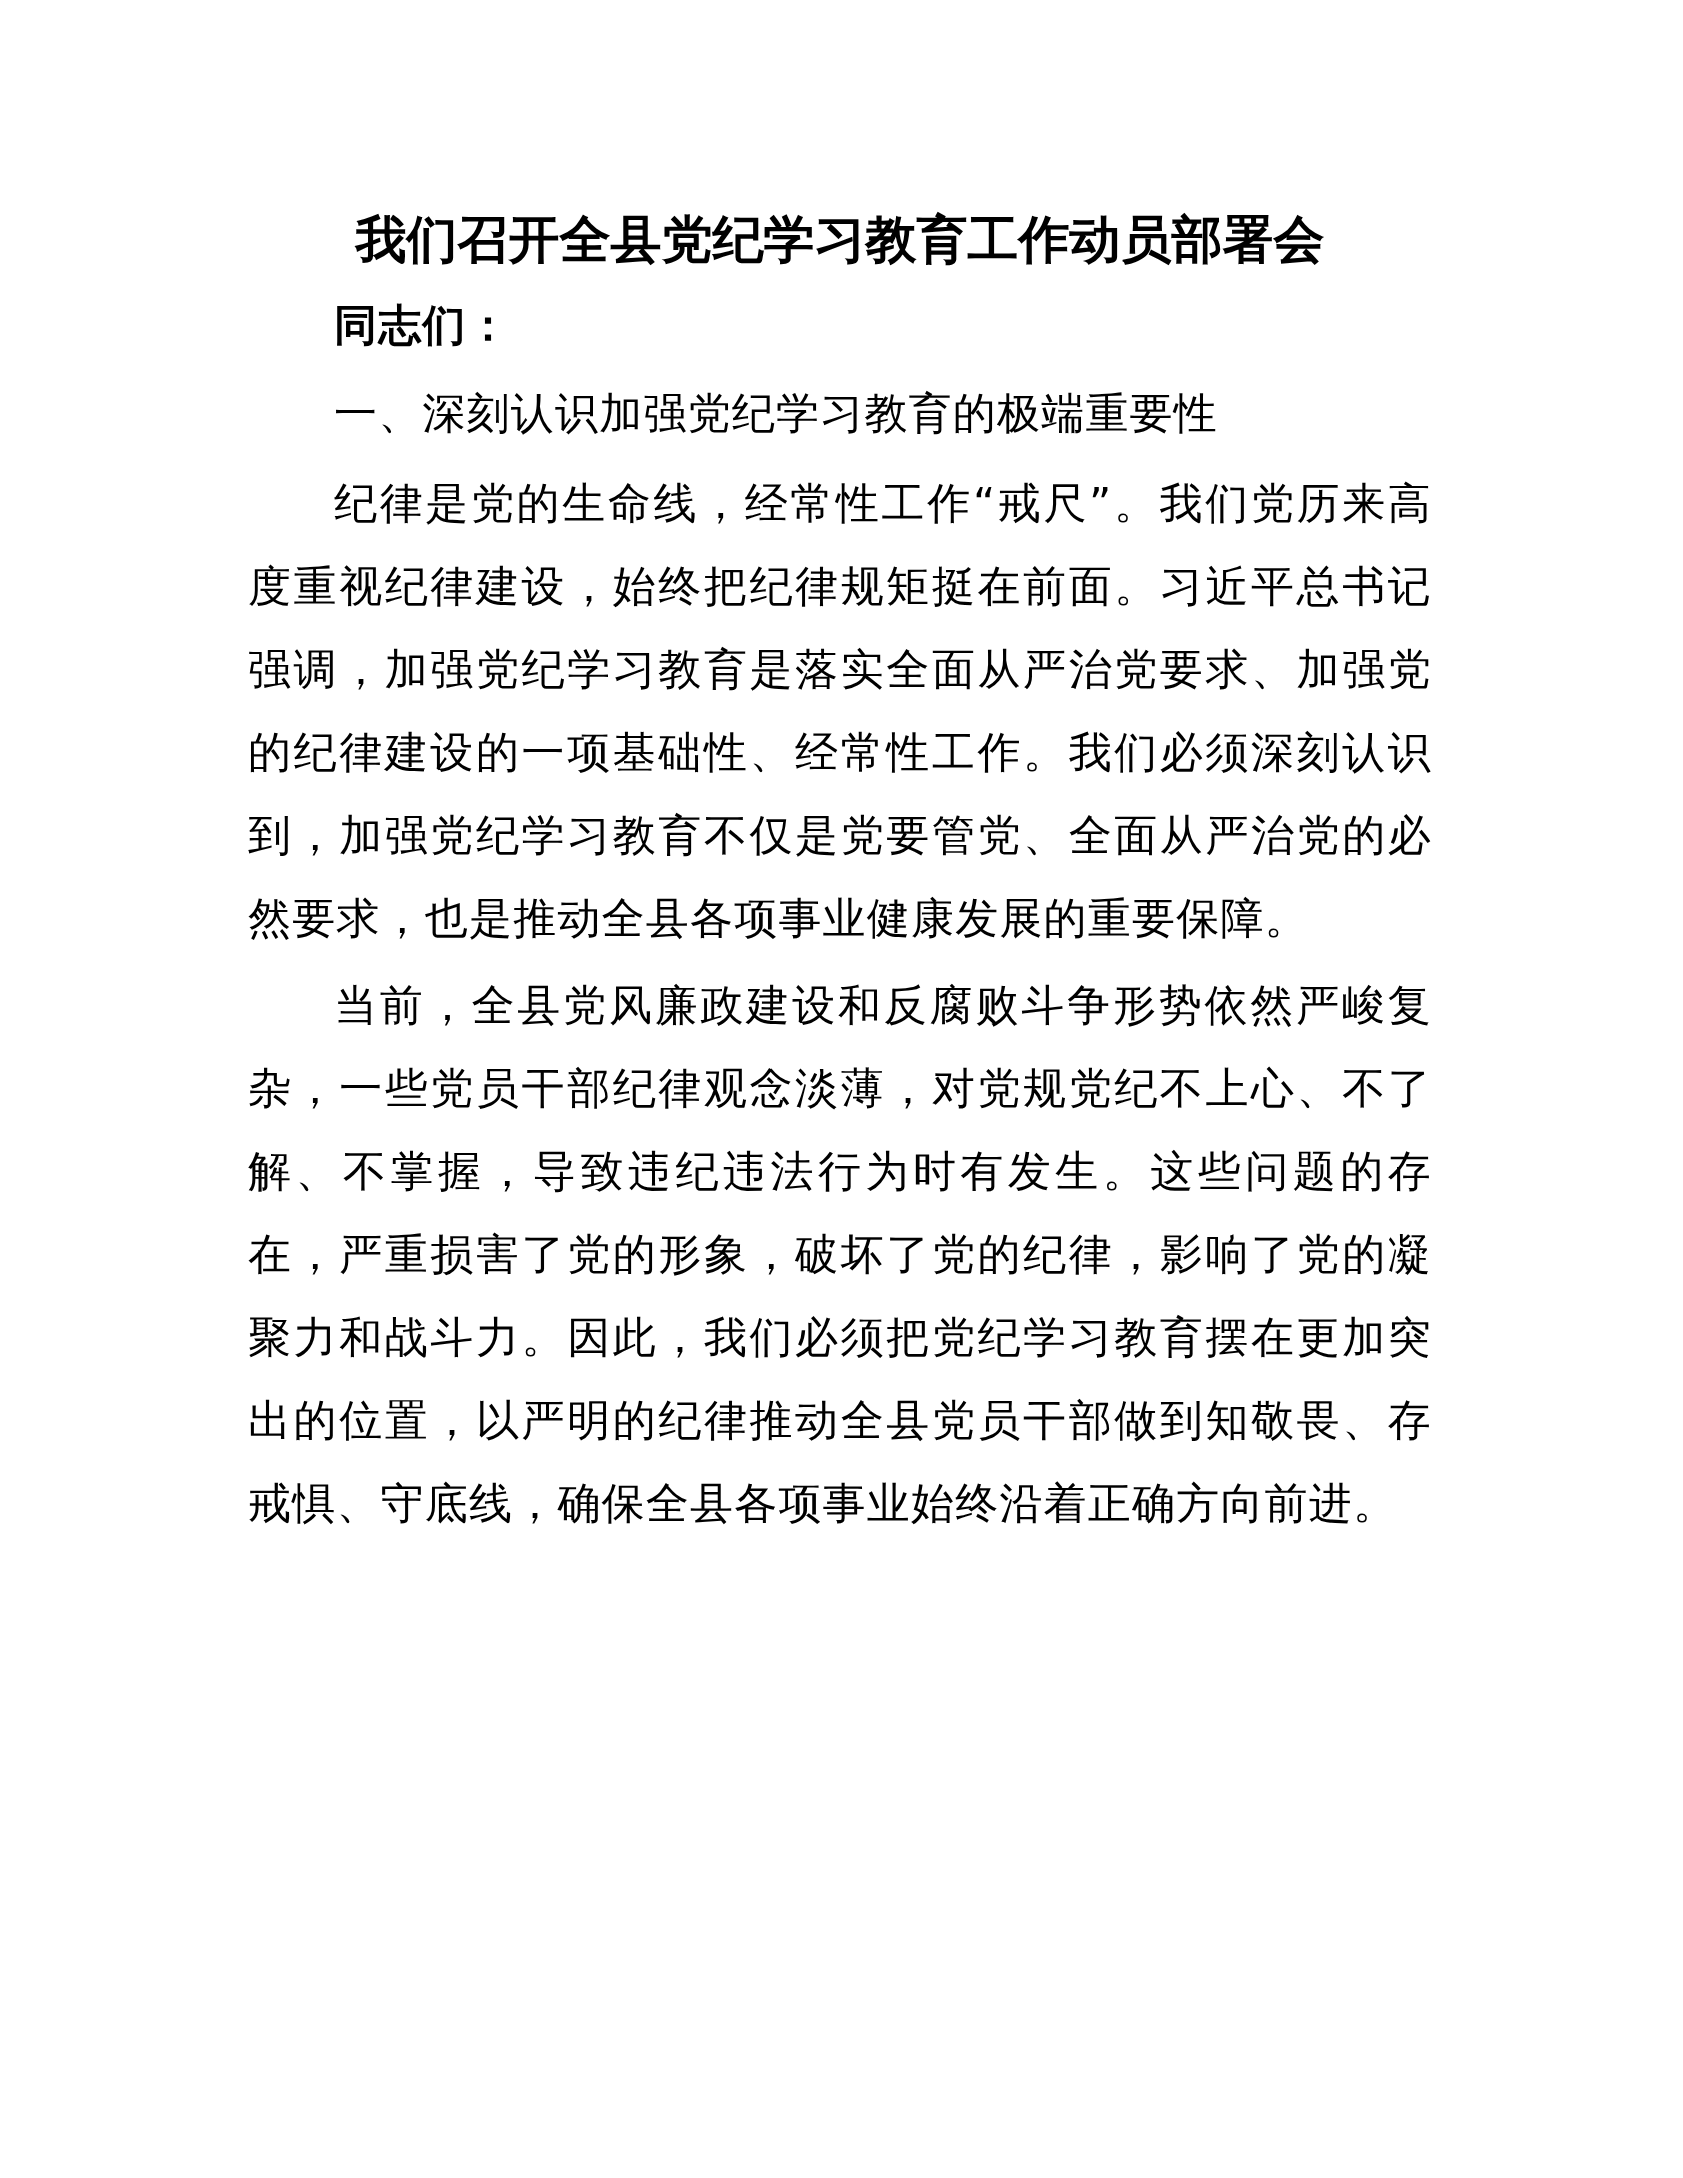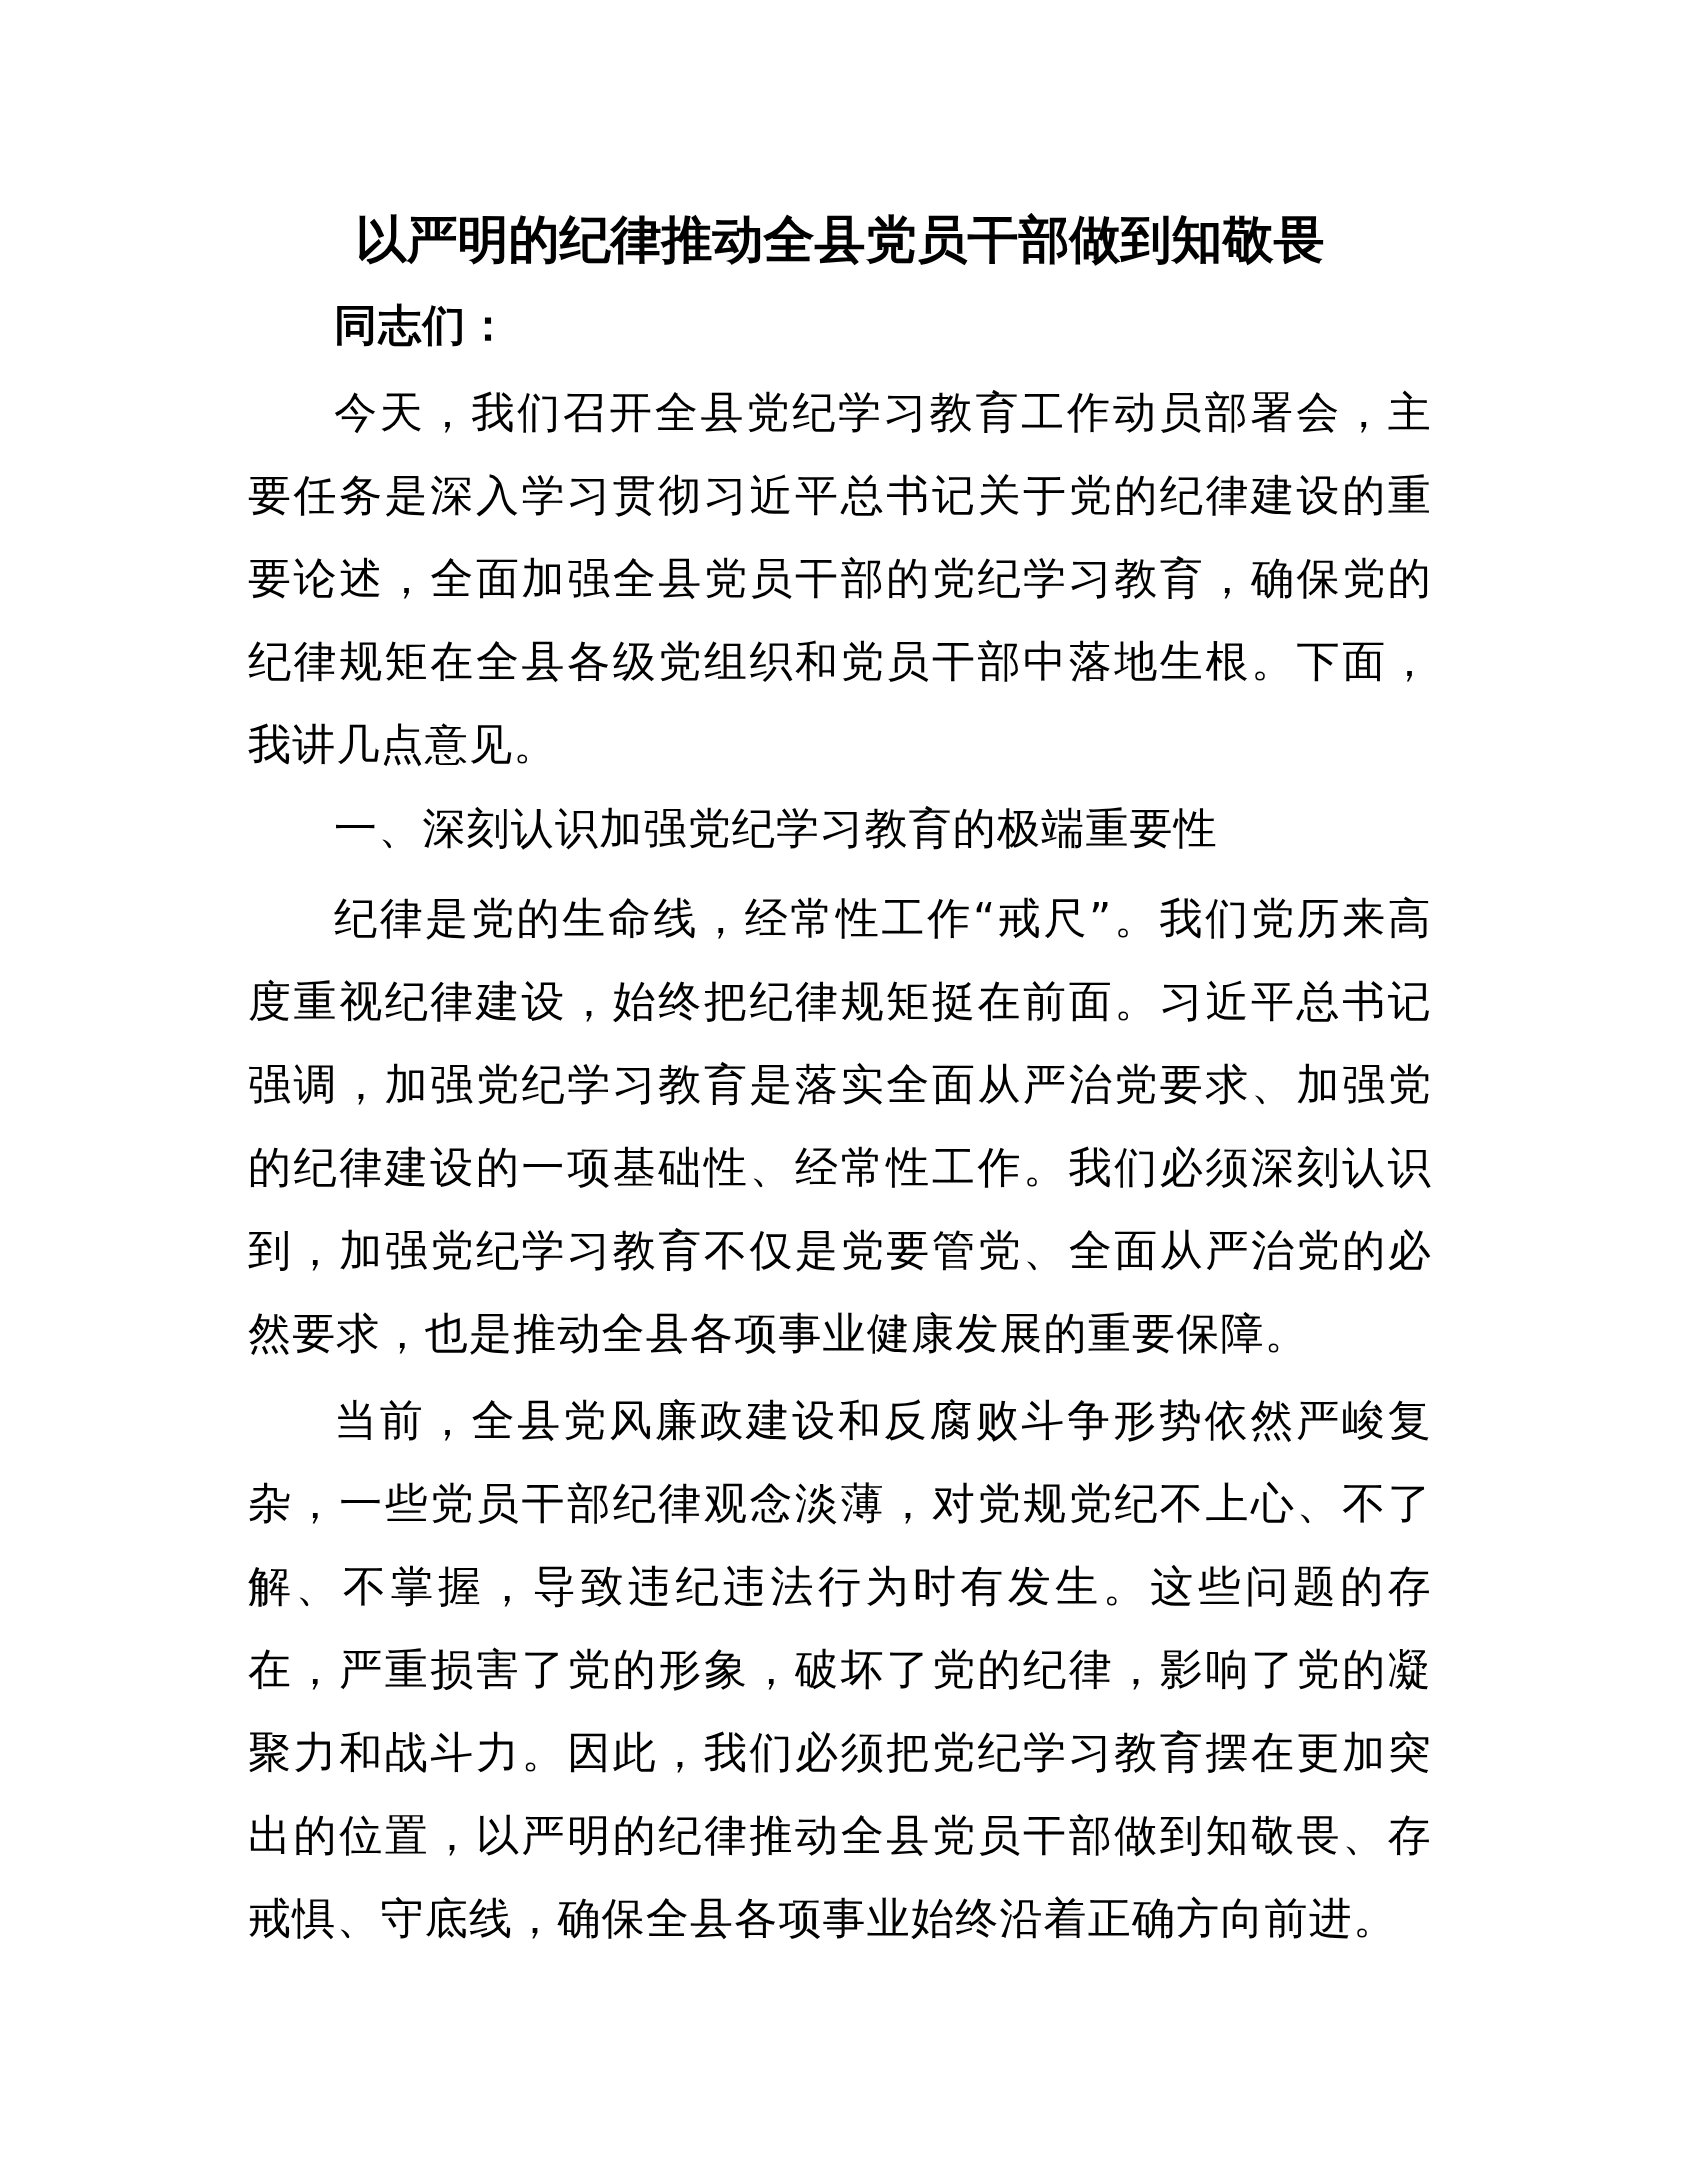--- a/index.html
+++ b/index.html
@@ -11,24 +11,23 @@
   .para { font-size: 43px; line-height: 83px; margin: 0; text-indent: 2em;
           text-align: justify; letter-spacing: 1.2px; word-break: break-all; }
   .salutation { margin-top: 3px; font-weight: bold; }
   .heading { font-size: 43px; line-height: 83px; margin: 0; text-indent: 2em; letter-spacing: 1.2px; font-family: Liberation Mono, monospace; }
   .spacer { height: 4px; }
 </style>
 </head>
 <body>
 
 <div class="page">
-  <h1 class="title">以严明的纪律推动全县党员干部做到知敬畏</h1>
+  <h1 class="title">我们召开全县党纪学习教育工作动员部署会</h1>
   <p class="para salutation">同志们：</p>
   <div class="spacer"></div>
-  <p class="para">今天，我们召开全县党纪学习教育工作动员部署会，主要任务是深入学习贯彻习近平总书记关于党的纪律建设的重要论述，全面加强全县党员干部的党纪学习教育，确保党的纪律规矩在全县各级党组织和党员干部中落地生根。下面，我讲几点意见。</p>
   <div class="spacer"></div>
   <p class="heading">一、深刻认识加强党纪学习教育的极端重要性</p>
   <div class="spacer"></div>
   <p class="para">纪律是党的生命线，经常性工作“戒尺”。我们党历来高度重视纪律建设，始终把纪律规矩挺在前面。习近平总书记强调，加强党纪学习教育是落实全面从严治党要求、加强党的纪律建设的一项基础性、经常性工作。我们必须深刻认识到，加强党纪学习教育不仅是党要管党、全面从严治党的必然要求，也是推动全县各项事业健康发展的重要保障。</p>
   <div class="spacer"></div>
   <p class="para">当前，全县党风廉政建设和反腐败斗争形势依然严峻复杂，一些党员干部纪律观念淡薄，对党规党纪不上心、不了解、不掌握，导致违纪违法行为时有发生。这些问题的存在，严重损害了党的形象，破坏了党的纪律，影响了党的凝聚力和战斗力。因此，我们必须把党纪学习教育摆在更加突出的位置，以严明的纪律推动全县党员干部做到知敬畏、存戒惧、守底线，确保全县各项事业始终沿着正确方向前进。</p>
 </div>
 
 
 </body></html>

